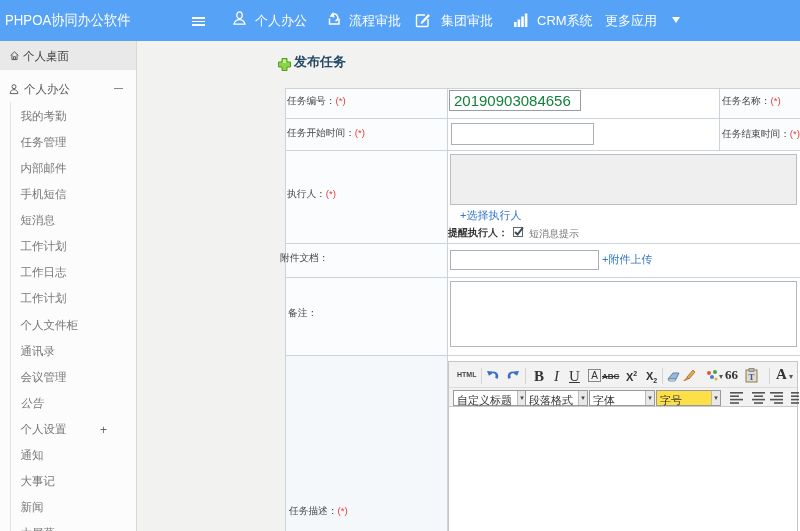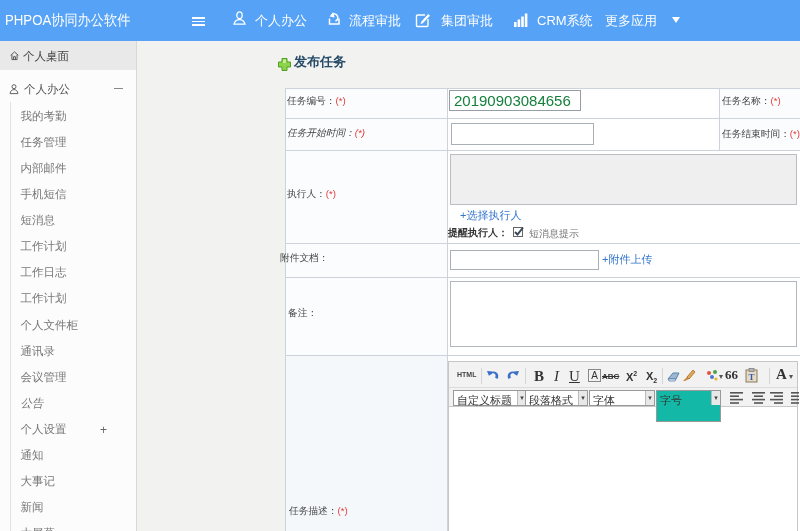--- a/index.html
+++ b/index.html
@@ -42,21 +42,21 @@
 <div class="bline" style="left:285px; top:150px; width:680px; height:1px;"></div>
 <div class="bline" style="left:285px; top:243px; width:680px; height:1px;"></div>
 <div class="bline" style="left:285px; top:277px; width:680px; height:1px;"></div>
 <div class="bline" style="left:285px; top:355px; width:680px; height:1px;"></div>
 <div class="bline" style="left:285px; top:88px; width:1px; height:579px;"></div>
 <div class="bline" style="left:447px; top:88px; width:1px; height:579px;"></div>
 <div class="bline" style="left:719px; top:88px; width:1px; height:62px;"></div>
 
 <div class="lbl" style="left:287px; top:95px;">任务编号：<b>(*)</b></div>
 <div class="lbl" style="left:722px; top:95px;">任务名称：<b>(*)</b></div>
-<div class="lbl" style="left:287px; top:127px;font-style:italic;">任务开始时间：<b>(*)</b></div>
+<div class="lbl" style="left:287px; top:127px;">任务开始时间：<b>(*)</b></div>
 <div class="lbl" style="left:722px; top:128px;">任务结束时间：<b>(*)</b></div>
 <div class="lbl" style="left:287px; top:188px;">执行人：<b>(*)</b></div>
 <div class="lbl" style="left:280px; top:252px;">附件文档：</div>
 <div class="lbl" style="left:288px; top:307px;">备注：</div>
 <div class="lbl" style="left:289px; top:505px;">任务描述：<b>(*)</b></div>
 
 <input class="abs" style="left: 449px; top: 90px; width: 132px; height: 21px; border: 1px solid rgb(151, 157, 164); font-size: 15px; padding-left: 4px; color: #15803d;" value="20190903084656">
 
 <input class="abs" style="left: 451px; top: 123px; width: 143px; height: 22px; border: 1px solid rgb(169, 176, 183);">
 
@@ -128,21 +128,21 @@
       <span style="position:absolute;right:0;top:0;width:9px;height:14px;background:#e8e8e8;border-left:1px solid #bbb;font-size:7px;color:#444;text-align:center;line-height:14px;">▾</span>
     </div>
   <div class="abs" style="left:76px; top:28px; width:63px; height:16px; border:1px solid #999; background:#fff; font-size:11px; color:#333;">
       <span style="position:absolute;left:3px;top:2px;">段落格式</span>
       <span style="position:absolute;right:0;top:0;width:9px;height:14px;background:#e8e8e8;border-left:1px solid #bbb;font-size:7px;color:#444;text-align:center;line-height:14px;">▾</span>
     </div>
   <div class="abs" style="left:140px; top:28px; width:66px; height:16px; border:1px solid #999; background:#fff; font-size:11px; color:#333;">
       <span style="position:absolute;left:3px;top:2px;text-align:center;">字体</span>
       <span style="position:absolute;right:0;top:0;width:9px;height:14px;background:#e8e8e8;border-left:1px solid #bbb;font-size:7px;color:#444;text-align:center;line-height:14px;">▾</span>
     </div>
-  <div class="abs" style="left:207px; top:28px; width:65px; height:32px; border:1px solid #999; background:#14b8a6; font-size:11px; color:#333;">
+  <div class="abs" style="left:207px; top:28px; width:65px; height:16px; border:1px solid #999; background:#fde047; font-size:11px; color:#333;">
       <span style="position:absolute;left:3px;top:2px;">字号</span>
       <span style="position:absolute;right:0;top:0;width:9px;height:14px;background:#e8e8e8;border-left:1px solid #bbb;font-size:7px;color:#444;text-align:center;line-height:14px;">▾</span>
     </div>
   <svg class="abs" style="left:281px; top:30px;" width="14" height="13" viewBox="0 0 14 13">
       <g fill="#555">
         <rect x="0" y="0" width="13" height="1.6"></rect>
         <rect x="0" y="3.4" width="9" height="1.6"></rect>
         <rect x="0" y="6.8" width="13" height="1.6"></rect>
         <rect x="0" y="10.2" width="9" height="1.6"></rect>
       </g>

